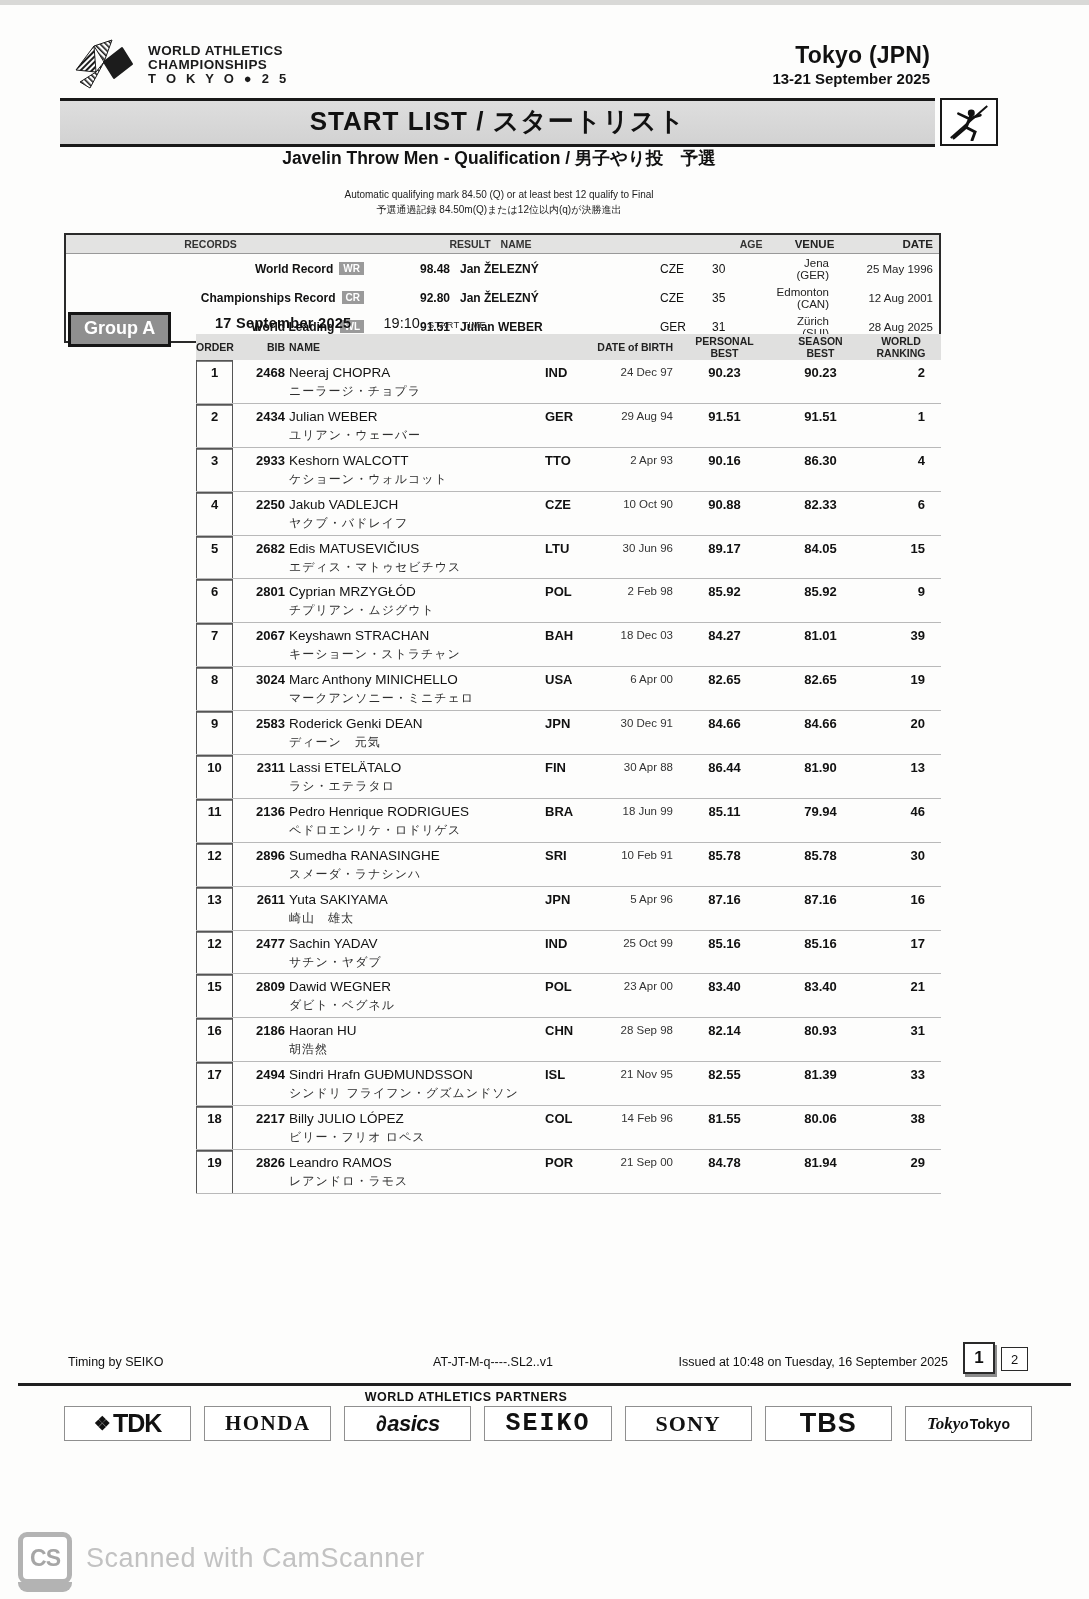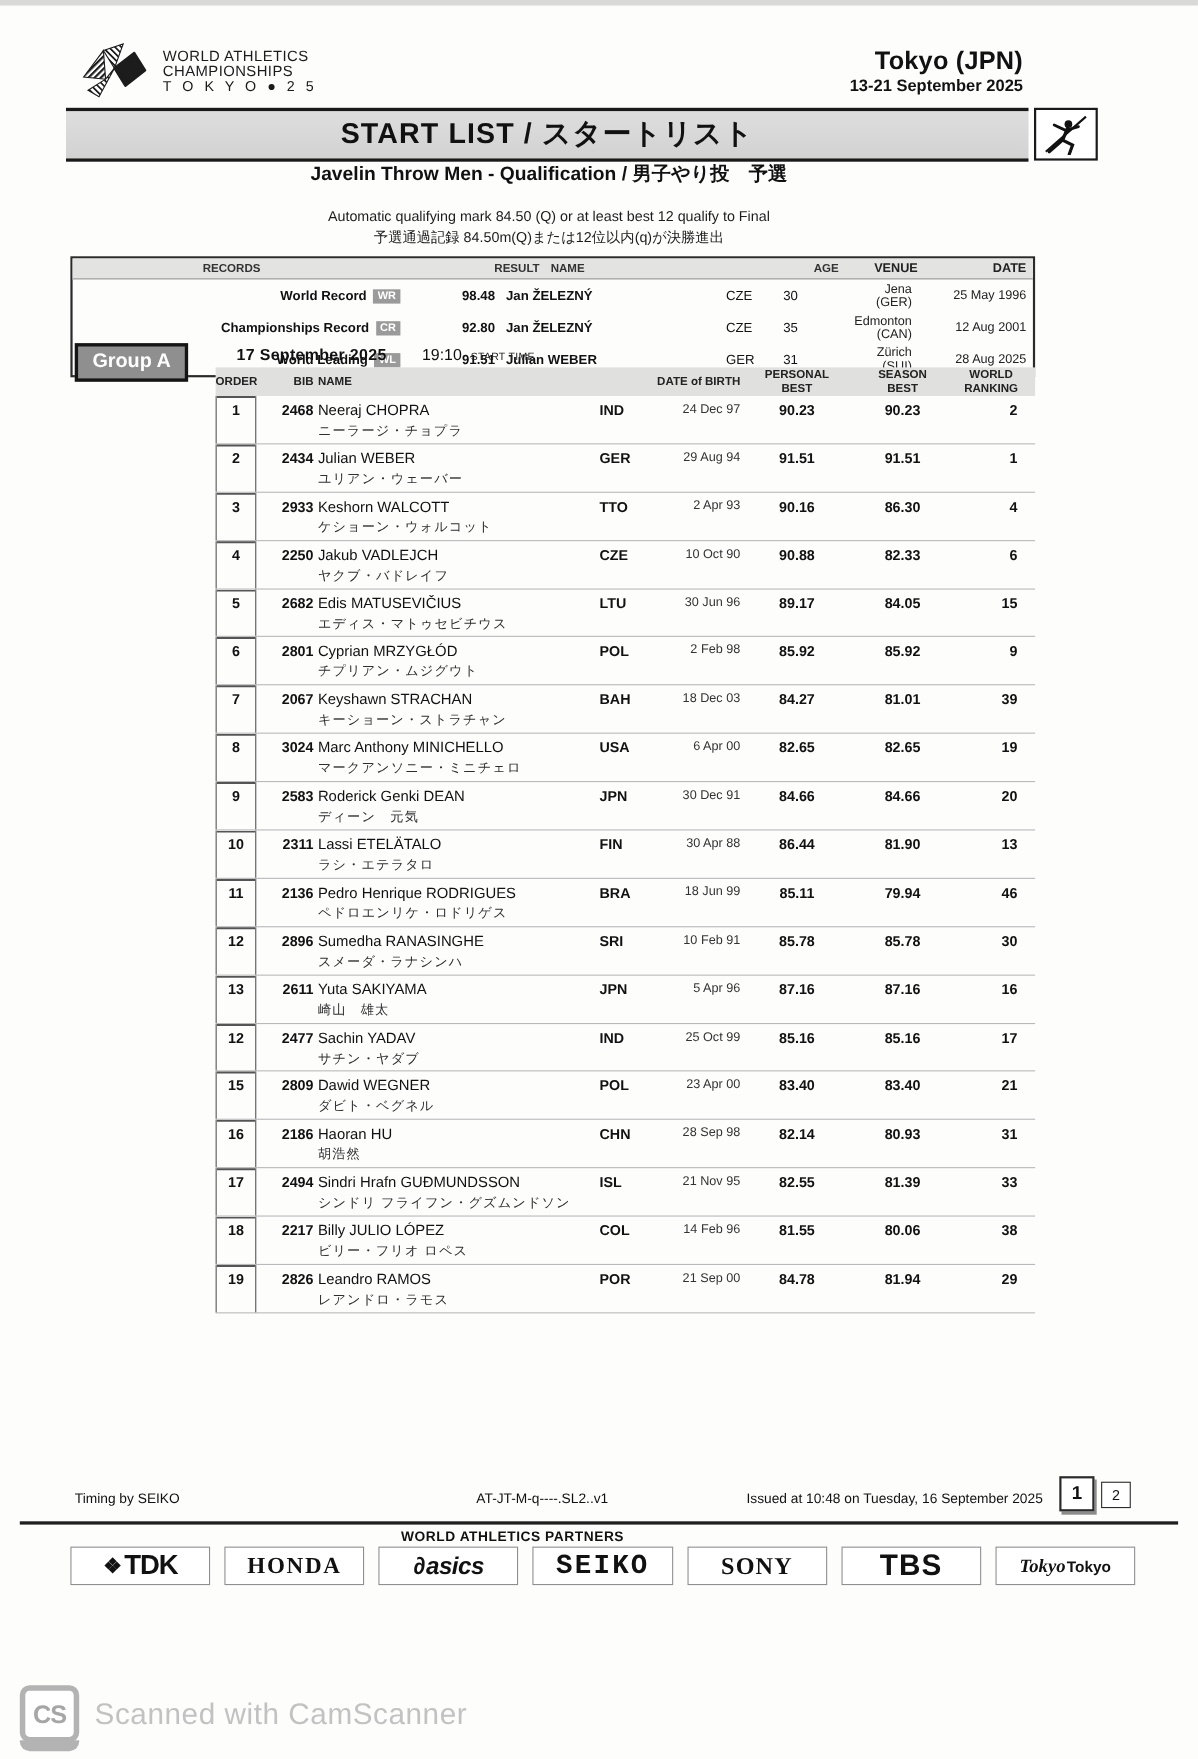--- a/index.html
+++ b/index.html
@@ -2,32 +2,32 @@
 <html><head>
 <meta charset="utf-8">
 <style>
   html,body{margin:0;padding:0;background:#ffffff;}
   body{font-family:"Liberation Sans", sans-serif; color:#111;}
   .sheet{position:relative;width:1089px;height:1599px;background:#fdfdfc;overflow:hidden;}
   .scan-edge{position:absolute;top:0;left:0;right:0;height:5px;background:#d9d9d7;}
 
   
   .wa-logo{position:absolute;top:36px;left:74px;display:flex;align-items:center;gap:10px;}
-  .wa-logo-text{font-weight:normal;line-height:1.05;font-size:13.5px;letter-spacing:.4px;color:#1b1b1b;}
+  .wa-logo-text{font-weight:bold;line-height:1.05;font-size:13.5px;letter-spacing:.4px;color:#1b1b1b;}
   .wa-logo-text .l3{letter-spacing:3.2px;font-size:13px;}
   .hdr-right{position:absolute;top:42px;right:159px;text-align:right;}
   .hdr-city{font-weight:bold;font-size:23px;letter-spacing:.2px;}
   .hdr-dates{font-weight:bold;font-size:15px;margin-top:1px;}
 
   
   .title-row{position:absolute;top:98px;left:60px;width:938px;display:flex;align-items:stretch;}
   .title-band{flex:1;background:linear-gradient(#dedede,#d2d2d2);border-top:3px solid #191919;border-bottom:3px solid #191919;text-align:center;font-weight:bold;font-size:26px;letter-spacing:1px;padding:3px 0 5px 0;}
   .picto-box{width:54px;height:44px;border:2.5px solid #191919;background:#fff;margin-left:5px;display:flex;align-items:center;justify-content:center;}
   .event-title{position:absolute;top:146px;left:60px;width:878px;text-align:center;font-weight:bold;font-size:17.5px;}
-  .qual-note{position:absolute;top:188px;left:60px;width:878px;text-align:center;font-size:13px;line-height:1.45;color:#1c1c1c;}
+  .qual-note{position:absolute;top:188px;left:60px;width:878px;text-align:center;font-size:10px;line-height:1.45;color:#1c1c1c;}
 
   
   .records{position:absolute;top:233px;left:64px;width:873px;border:2px solid #2a2a2a;font-size:12px;}
   .rec-head{display:flex;background:#e3e3e2;border-bottom:1px solid #999;padding:3px 6px;font-size:10.5px;font-weight:bold;color:#333;}
   .rec-row{display:flex;align-items:center;padding:2.5px 6px;}
   .rc-label{width:292px;text-align:right;font-weight:bold;}
   .rc-badge{display:inline-block;background:#9a9a9a;color:#fff;font-weight:bold;font-size:10px;padding:1px 4px;margin-left:6px;vertical-align:1px;}
   .rc-result{width:86px;text-align:right;font-weight:bold;}
   .rc-name{width:200px;padding-left:10px;font-weight:bold;}
   .rc-nat{width:52px;}

